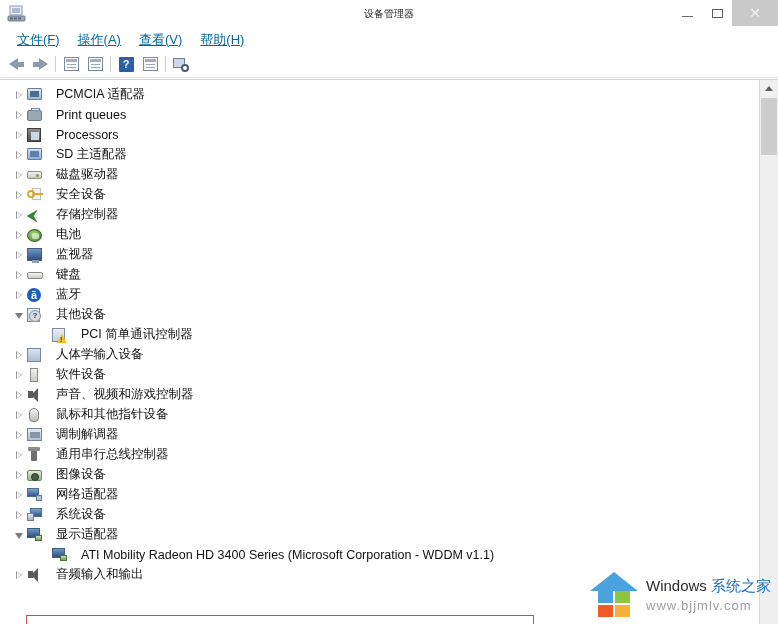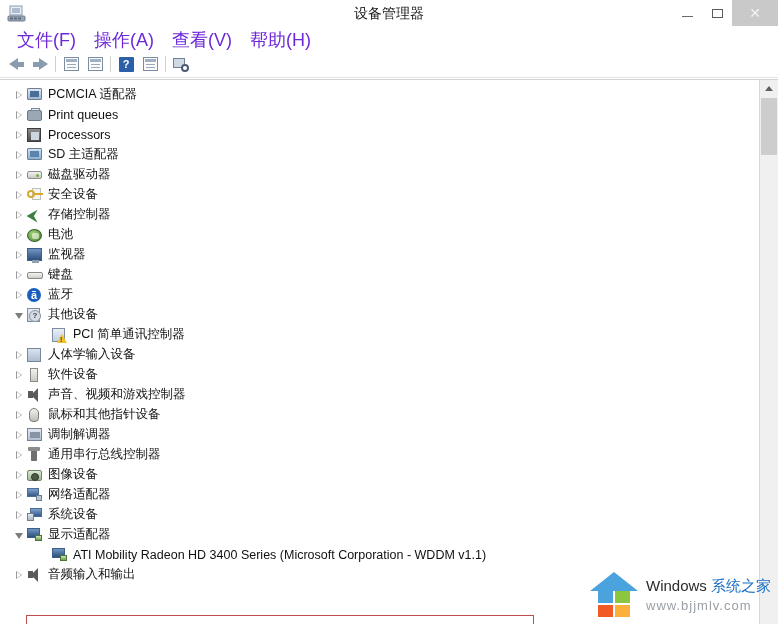--- a/index.html
+++ b/index.html
@@ -15,38 +15,38 @@
   .titlebar{
     position:relative;height:27px;background:#ffffff;
     border-bottom:1px solid #ffffff;
   }
   .title-icon{
     position:absolute;left:7px;top:4px;width:20px;height:19px;
   }
   .title-text{
     position:absolute;left:0;top:0;width:778px;height:27px;
     line-height:27px;text-align:center;
-    font-size:14px;color:#1c1c1c;
+    font-size:10px;color:#1c1c1c;
   }
   .winbtns{position:absolute;right:0;top:0;height:26px;display:flex;}
   .winbtn{
     width:30px;height:26px;display:flex;align-items:center;justify-content:center;
     font-size:11px;color:#4a4a4a;background:transparent;
   }
   .winbtn.close{width:46px;background:#c9c9c9;color:#f2f2f2;font-size:14px;}
   .glyph-min{display:block;width:11px;height:1px;background:#6b6b6b;margin-top:6px;}
   .glyph-max{display:block;width:11px;height:9px;border:1px solid #5c5c5c;box-sizing:border-box;}
 
   
   .menubar{
     position:relative;height:23px;background:#ffffff;
     padding-left:8px;display:flex;align-items:center;
   }
   .menuitem{
-    font-size:18px;color:#6d28d9;padding:2px 9px;white-space:nowrap;
+    font-size:13px;color:#0369a1;padding:2px 9px;white-space:nowrap;text-decoration:underline;
   }
 
   
   .toolbar{
     position:relative;height:26px;background:#ffffff;
     display:flex;align-items:center;padding-left:4px;
     border-bottom:1px solid #e4e4e4;
   }
   .tbtn{
     width:24px;height:22px;display:flex;align-items:center;justify-content:center;
@@ -111,21 +111,21 @@
     content:"";position:absolute;left:-5px;top:-3px;
     width:0;height:0;border-top:3px solid transparent;border-bottom:3px solid transparent;
     border-left:4px solid #ffffff;
   }
   .tw-exp{
     width:0;height:0;border-left:4.5px solid transparent;border-right:4.5px solid transparent;
     border-top:6px solid #7d7d7d;margin-top:2px;
   }
   .tw-none{width:14px;}
   .devicon{flex:0 0 18px;width:18px;height:16px;position:relative;margin-right:4px;}
-  .label{padding-bottom:1px;}
+  .label{padding-bottom:1px;margin-left:8px;}
 
   .ind0{padding-left:12px;}
   .ind1{padding-left:37px;}
 
   
   .ic{position:absolute;left:1px;top:1px;}
   .ic-printer{width:15px;height:11px;top:3px;background:#9aa7b5;border:1px solid #6b7887;box-sizing:border-box;border-radius:2px;}
   .ic-printer:before{content:"";position:absolute;left:3px;top:-3px;width:9px;height:3px;background:#e8edf3;border:1px solid #7b8795;box-sizing:border-box;}
   .ic-chip{width:14px;height:14px;background:linear-gradient(#8e8e8e,#4d4d4d);border:1px solid #3c3c3c;box-sizing:border-box;}
   .ic-chip:after{content:"";position:absolute;left:3px;top:3px;width:8px;height:8px;background:#cdd6e0;}

